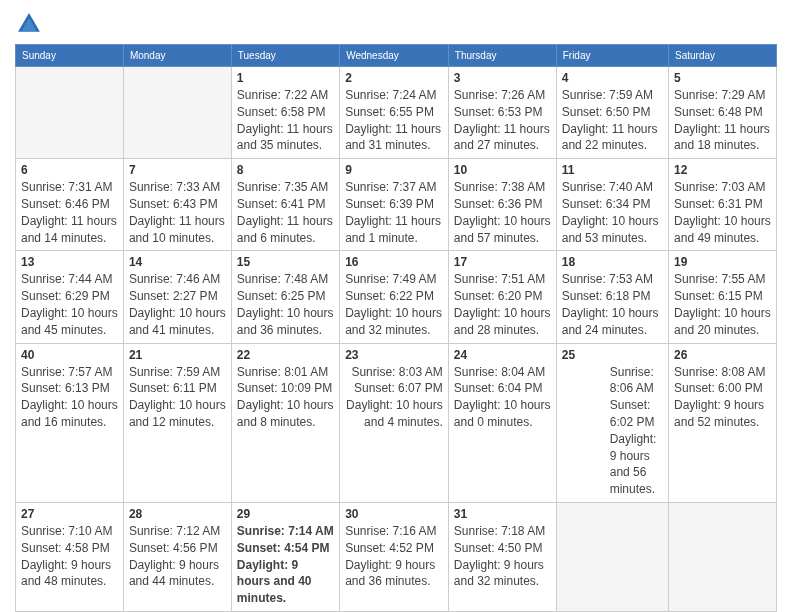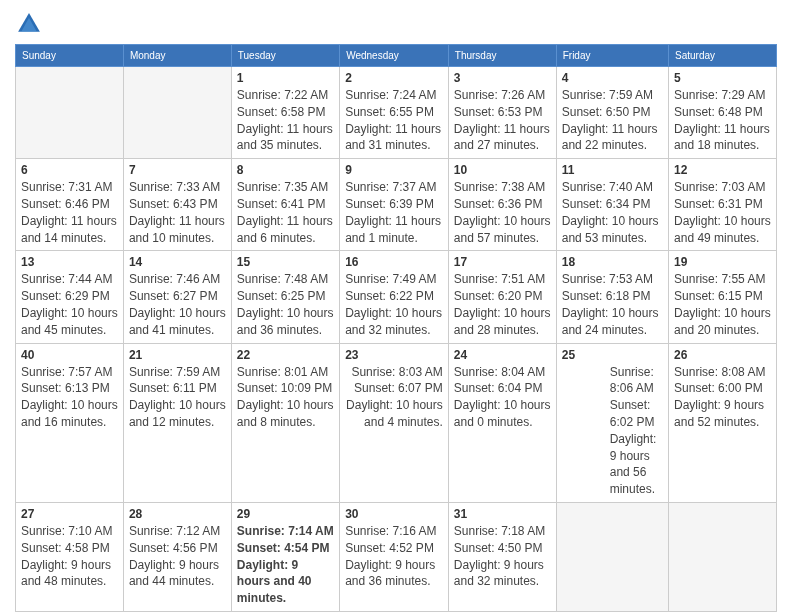--- a/index.html
+++ b/index.html
@@ -206,21 +206,21 @@
         <tr>
           <td>
             <span class="day-num">13</span>
             <div class="day-info" style="white-space: pre-line;">Sunrise: 7:44 AM
 Sunset: 6:29 PM
 Daylight: 10 hours and 45 minutes.</div>
           </td>
           <td>
             <span class="day-num">14</span>
             <div class="day-info" style="white-space: pre-line;">Sunrise: 7:46 AM
-Sunset: 6:27 PM
+Sunset: 2:27 PM
 Daylight: 10 hours and 41 minutes.</div>
           </td>
           <td>
             <span class="day-num">15</span>
             <div class="day-info" style="white-space: pre-line;">Sunrise: 7:48 AM
 Sunset: 6:25 PM
 Daylight: 10 hours and 36 minutes.</div>
           </td>
           <td>
             <span class="day-num">16</span>

